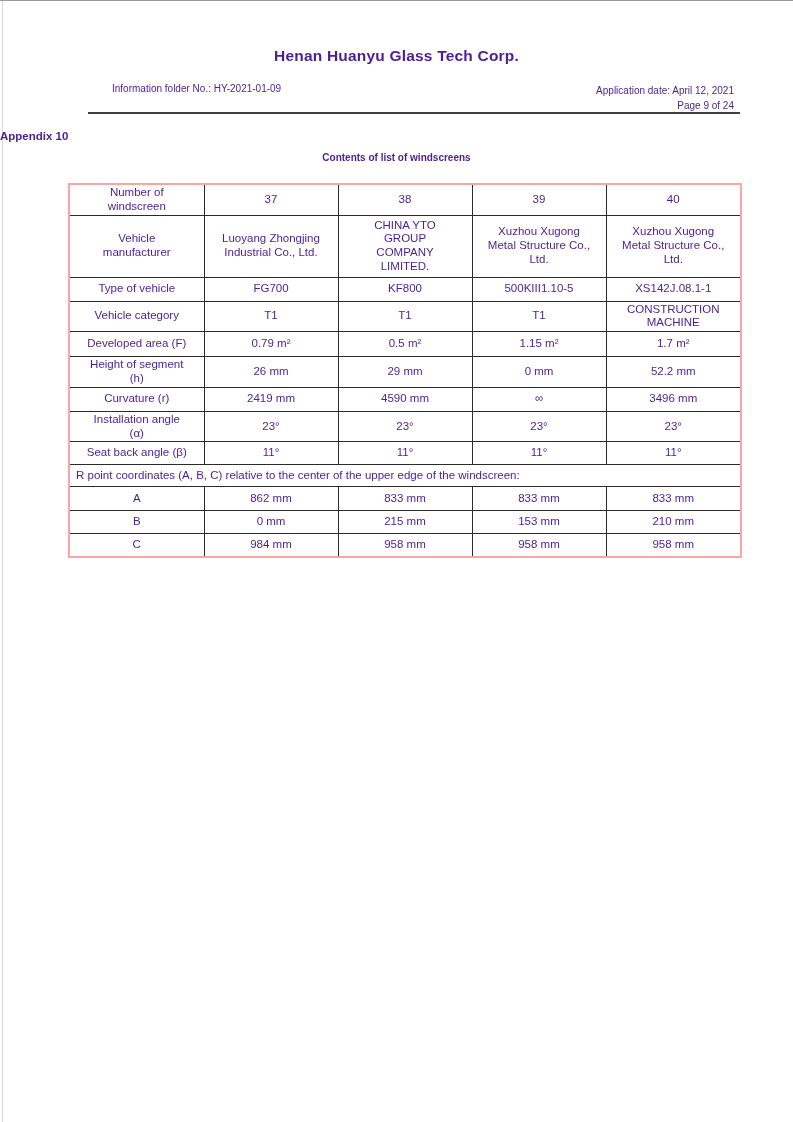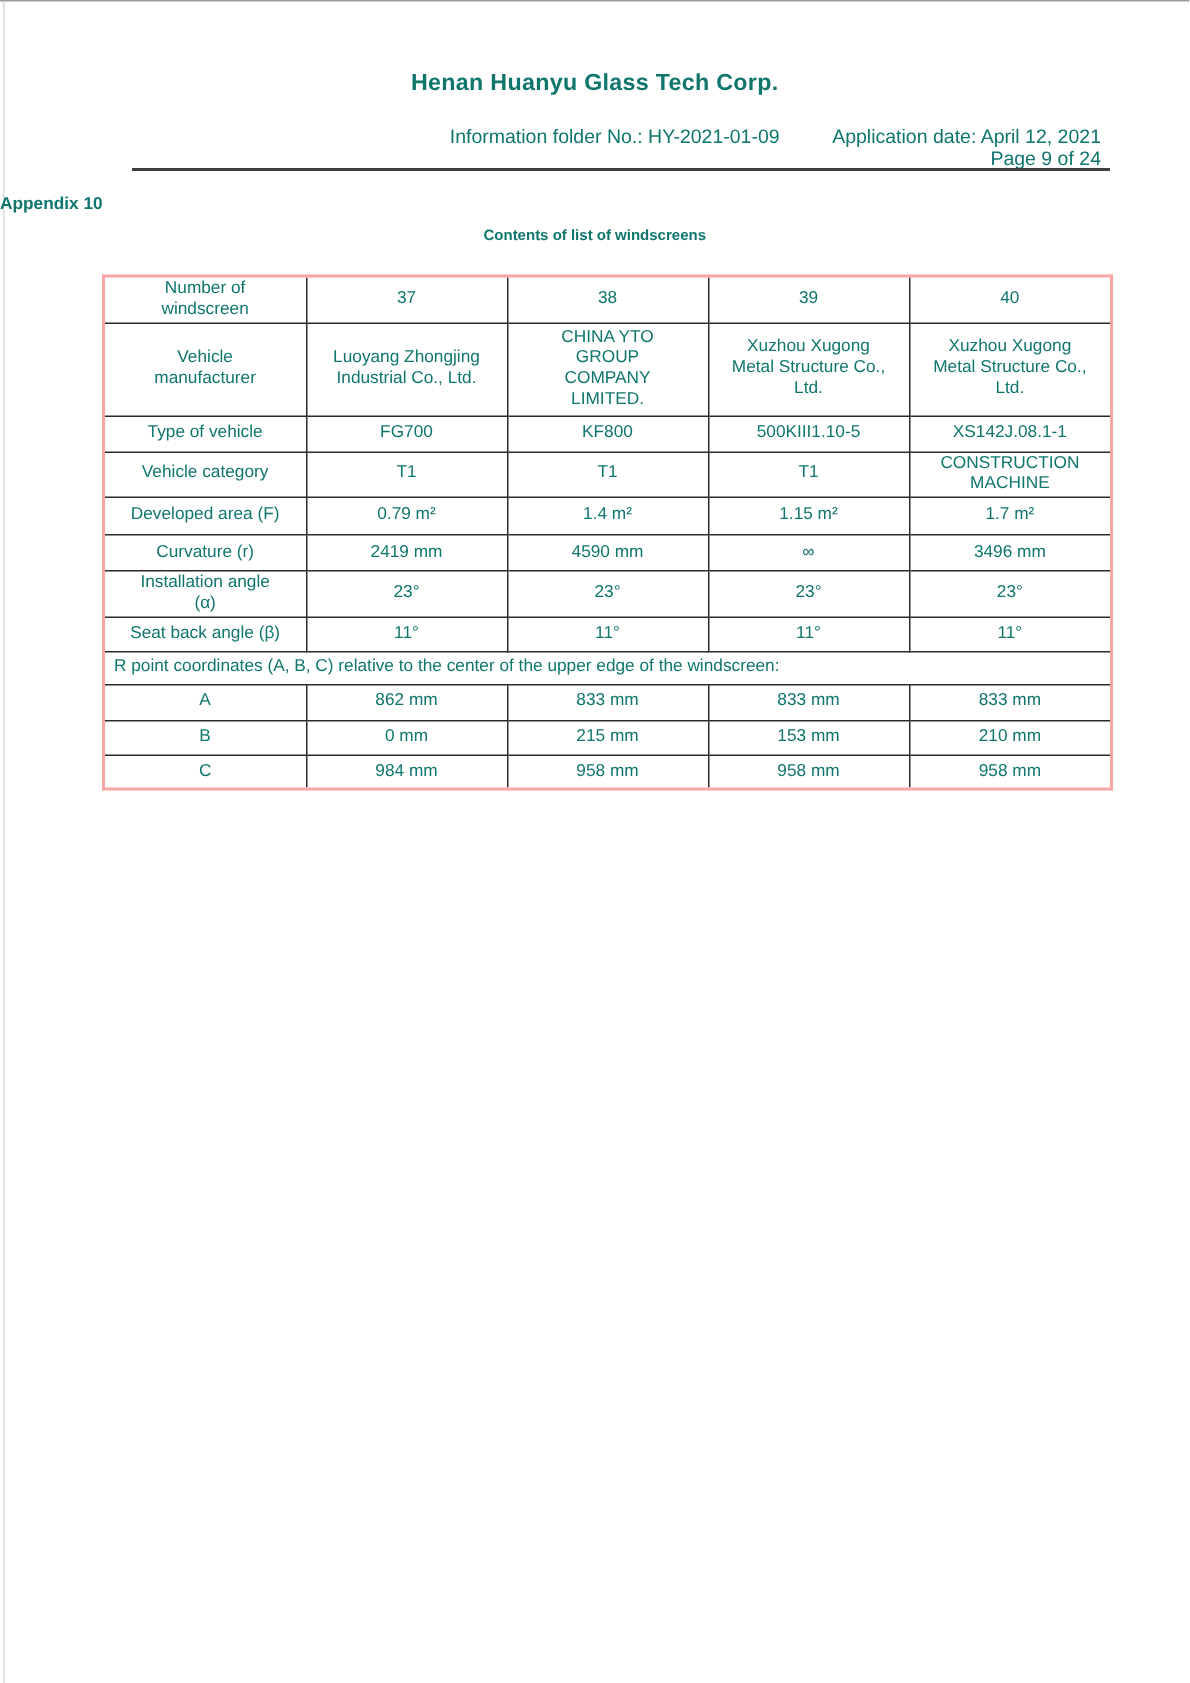--- a/index.html
+++ b/index.html
@@ -2,21 +2,21 @@
 <html><head>
 <meta charset="utf-8">
 <style>
   html, body { margin: 0; padding: 0; background: #ffffff; }
   .page {
     position: relative;
     width: 793px;
     height: 1122px;
     background: #ffffff;
     font-family: "Liberation Sans", sans-serif;
-    color: #0f766e;
+    color: #4c1d95;
     border-top: 1px solid #9a9a9a;
     box-sizing: border-box;
   }
   .page::before {
     content: "";
     position: absolute;
     left: 2px; top: 0; bottom: 0;
     width: 1px;
     background: #d9d9d9;
   }
@@ -27,23 +27,23 @@
     text-align: center;
     font-size: 15.5px;
     font-weight: bold;
     letter-spacing: 0.2px;
   }
   .info-row {
     position: absolute;
     top: 82px; left: 88px;
     width: 652px;
     display: flex;
-    justify-content: flex-end;
+    justify-content: space-between;
     align-items: flex-start;
-    font-size: 13px;
+    font-size: 10px;
     gap: 35px;
   }
   .info-left { padding-left: 24px; }
   .info-right { text-align: right; padding-right: 6px; line-height: 15px; }
   .divider {
     position: absolute;
     top: 111px; left: 88px;
     width: 652px;
     border-top: 2px solid #3f3f3f;
   }
@@ -152,23 +152,31 @@
         <td>Vehicle category</td>
         <td>T1</td>
         <td>T1</td>
         <td>T1</td>
         <td>CONSTRUCTION
 MACHINE</td>
       </tr>
       <tr style="height:25px">
         <td>Developed area (F)</td>
         <td>0.79 m²</td>
-        <td>1.4 m²</td>
+        <td>0.5 m²</td>
         <td>1.15 m²</td>
         <td>1.7 m²</td>
+      </tr>
+      <tr style="height:29px">
+        <td>Height of segment
+(h)</td>
+        <td>26 mm</td>
+        <td>29 mm</td>
+        <td>0 mm</td>
+        <td>52.2 mm</td>
       </tr>
       <tr style="height:24px">
         <td>Curvature (r)</td>
         <td>2419 mm</td>
         <td>4590 mm</td>
         <td>∞</td>
         <td>3496 mm</td>
       </tr>
       <tr style="height:29px">
         <td>Installation angle

